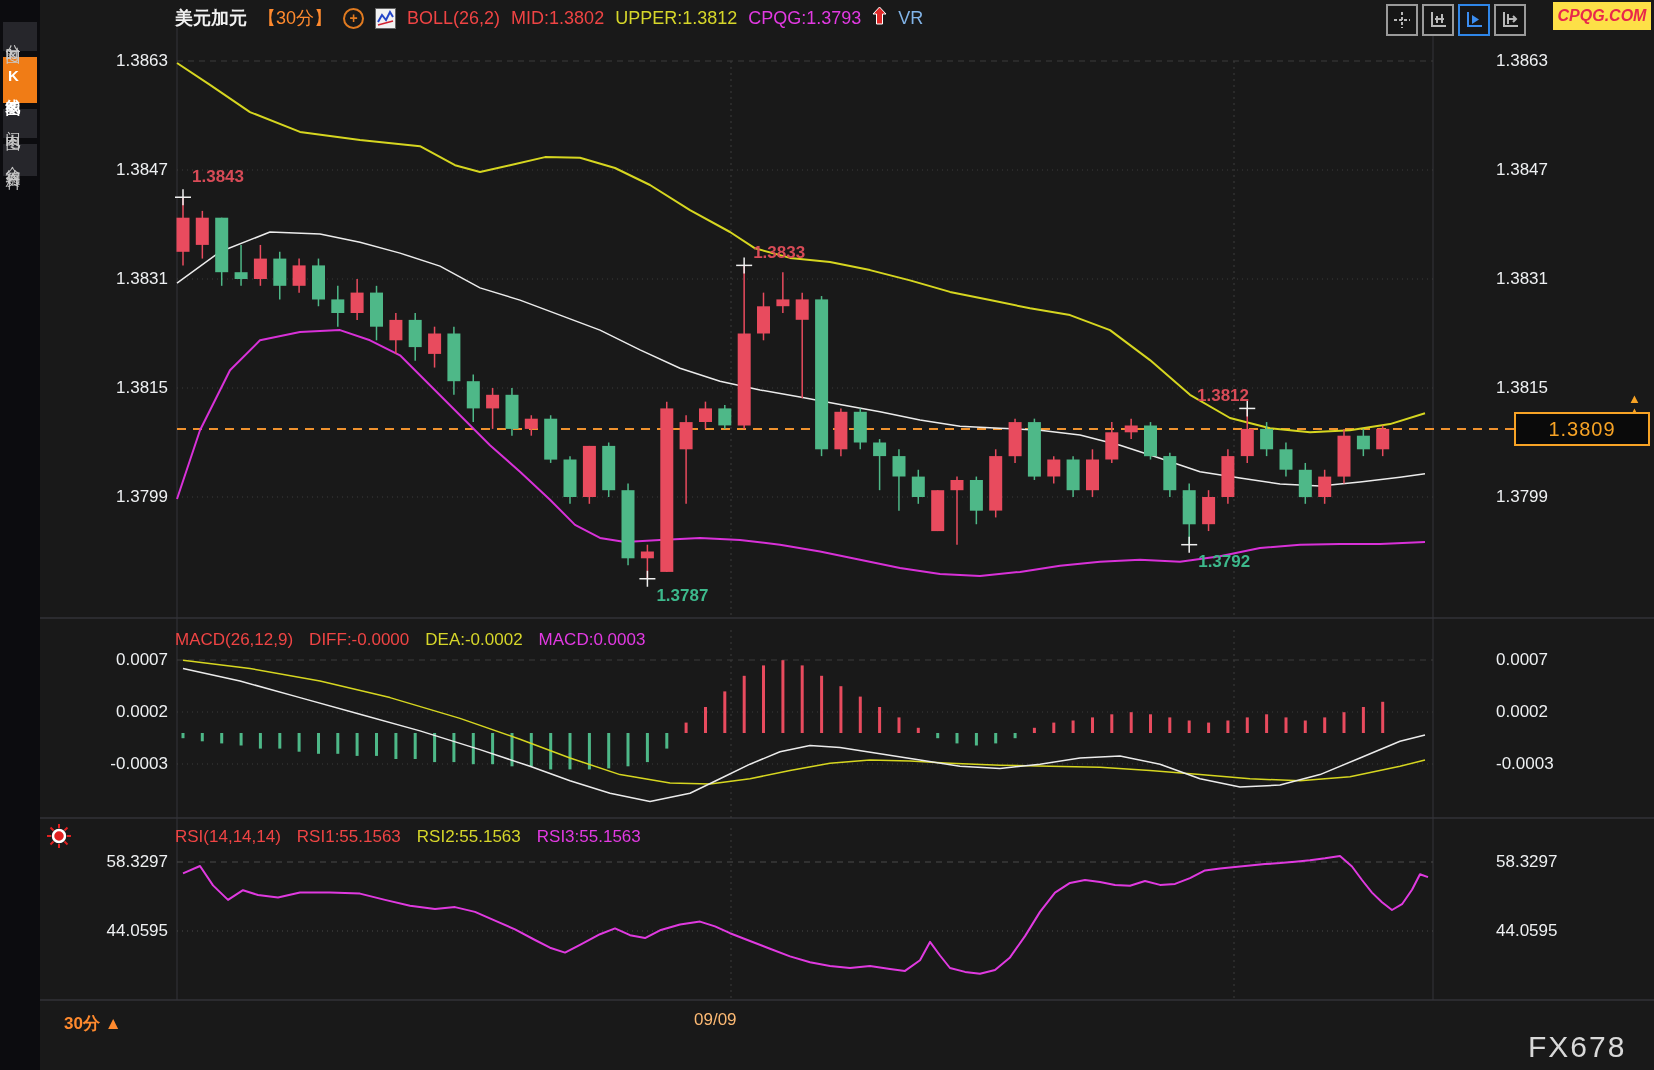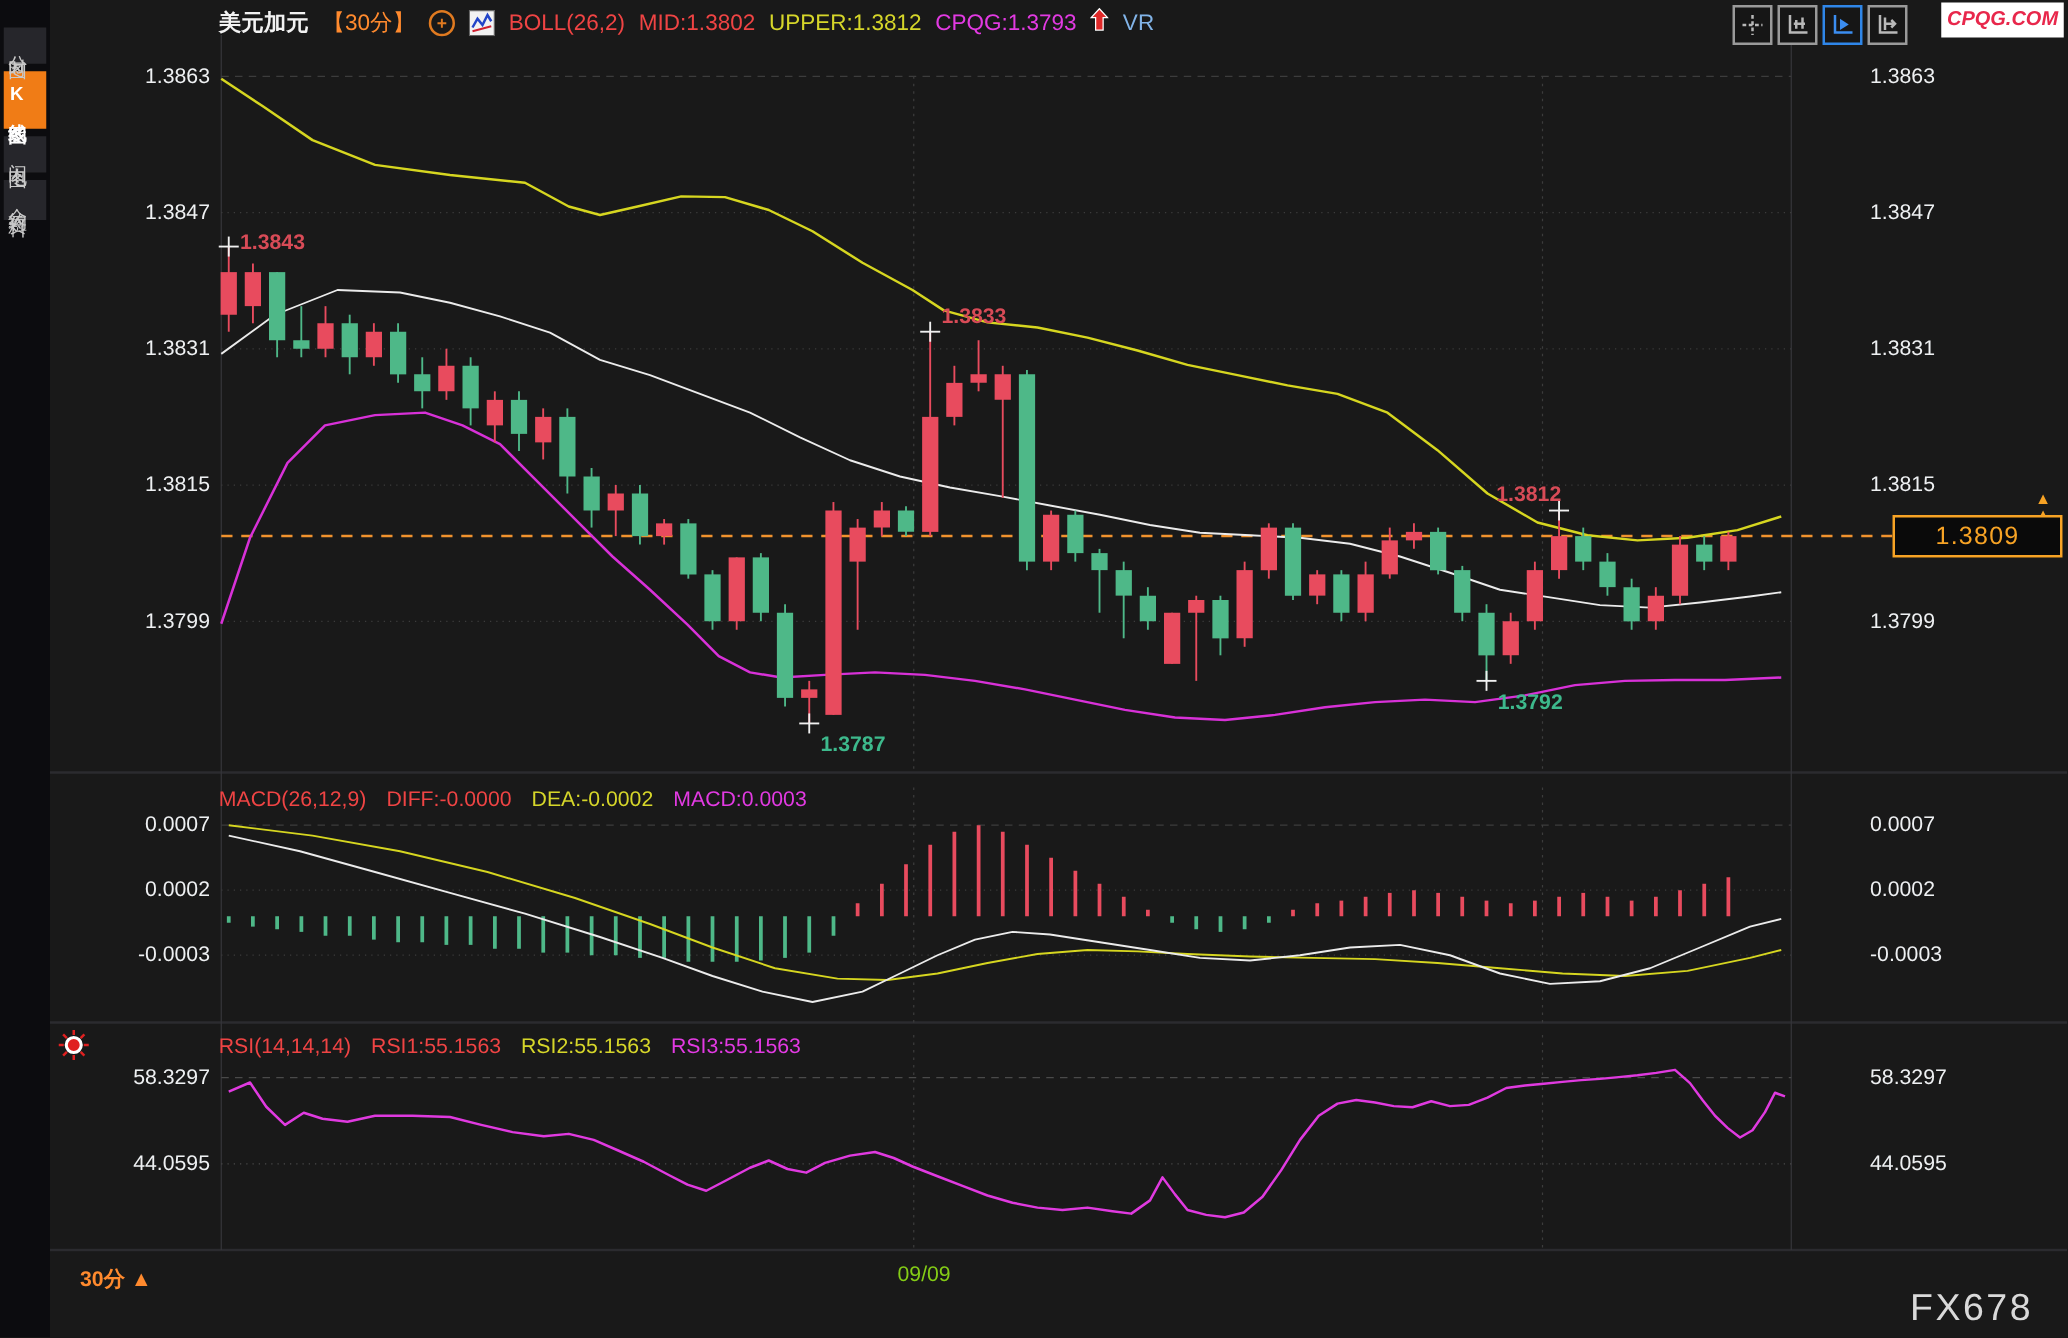--- a/index.html
+++ b/index.html
@@ -19,41 +19,41 @@
   .hdr-upper{color:#d6d62a;}
   .hdr-lower{color:#e23ae2;}
   .hdr-vr{color:#82b4e8;}
   .circle-plus{display:inline-flex;width:17px;height:17px;border:2px solid #e07a20;border-radius:50%;
                color:#e07a20;font-size:14px;line-height:13px;justify-content:center;align-items:center;font-weight:bold;}
   
   #toolbar{position:absolute;left:1386px;top:4px;display:flex;gap:4px;z-index:6;}
   .tool-btn{width:28px;height:28px;border:2px solid #9a9a9a;background:#161616;display:flex;
             align-items:center;justify-content:center;cursor:pointer;}
   .tool-btn.active{border-color:#2f86e8;}
-  #logo{position:absolute;left:1553px;top:2px;width:98px;height:28px;background:#ffffff;
+  #logo{position:absolute;left:1553px;top:2px;width:98px;height:28px;background:#fde047;
         color:#e8274b;font-weight:bold;font-style:italic;font-size:16px;display:flex;
         align-items:center;justify-content:center;z-index:6;}
   
   .ylabel{position:absolute;width:84px;font-size:17px;color:#eef0f2;transform:translateY(-50%);z-index:4;}
   .ylabel.left{left:84px;text-align:right;}
   .ylabel.right{left:1496px;text-align:left;}
   
   .ind-row{position:absolute;left:175px;display:flex;gap:16px;font-size:17px;z-index:4;white-space:nowrap;}
   .w{color:#ef4444;} .yel{color:#d6d62a;} .mag{color:#e23ae2;}
   
   .anno{position:absolute;font-size:17px;font-weight:bold;z-index:4;white-space:nowrap;}
   .anno.high{color:#d84b57;} .anno.low{color:#3db98c;}
   
   #price-tag{position:absolute;left:1514px;top:412px;width:132px;height:30px;background:#0a0a0a;
              border:2px solid #f7a325;color:#f7a325;font-size:20px;display:flex;align-items:center;
              justify-content:center;letter-spacing:1px;z-index:6;}
   #tag-arrow{position:absolute;left:1628px;top:392px;color:#f7a325;font-size:13px;z-index:6;line-height:1;}
   
   #foot-period{position:absolute;left:64px;top:1012px;color:#ff8a2e;font-size:17px;font-weight:bold;z-index:6;}
-  #foot-date{position:absolute;left:694px;top:1010px;color:#84cc16;font-size:17px;z-index:6;margin-left:24px;}
+  #foot-date{position:absolute;left:694px;top:1010px;color:#fdba74;font-size:17px;z-index:6;}
   #tabbar{position:absolute;left:42px;top:1038px;height:32px;display:flex;gap:3px;z-index:6;}
   .tab{background:#0d0d0d;color:#fff;font-size:16px;display:flex;align-items:center;
        padding:0 16px;cursor:pointer;white-space:nowrap;}
   .tab.mono{font-family:"Liberation Mono","DejaVu Sans Mono",monospace;color:#bdbdbd;font-size:15px;}
   .tab.active{background:#f07c16;color:#fff;font-weight:bold;}
   #watermark{position:absolute;left:1528px;top:1030px;color:#d9d9d9;font-size:30px;
              letter-spacing:2px;z-index:3;}
   
   #alert-icon{position:absolute;left:46px;top:823px;z-index:4;}
   svg#chart{position:absolute;left:0;top:0;z-index:1;}
@@ -405,18 +405,18 @@
     <div class="ylabel left" style="top: 660px;">0.0007</div>
     <div class="ylabel right" style="top: 660px;">0.0007</div>
     <div class="ylabel left" style="top: 712px;">0.0002</div>
     <div class="ylabel right" style="top: 712px;">0.0002</div>
     <div class="ylabel left" style="top: 764px;">-0.0003</div>
     <div class="ylabel right" style="top: 764px;">-0.0003</div>
     <div class="ylabel left" style="top: 862px;">58.3297</div>
     <div class="ylabel right" style="top: 862px;">58.3297</div>
     <div class="ylabel left" style="top: 931px;">44.0595</div>
     <div class="ylabel right" style="top: 931px;">44.0595</div>
-    <div class="anno high" style="left: 192px; top: 184px;">1.3843</div>
+    <div class="anno high" style="left: 192px; top: 167px;">1.3843</div>
     <div class="anno low" style="left: 656.4px; top: 585.75px;">1.3787</div>
     <div class="anno high" style="left: 753.15px; top: 243.375px;">1.3833</div>
     <div class="anno low" style="left: 1198.2px; top: 551.688px;">1.3792</div>
     <div class="anno high" style="left: 1197px; top: 386.438px;">1.3812</div>
   </div>
 
 </body></html>

